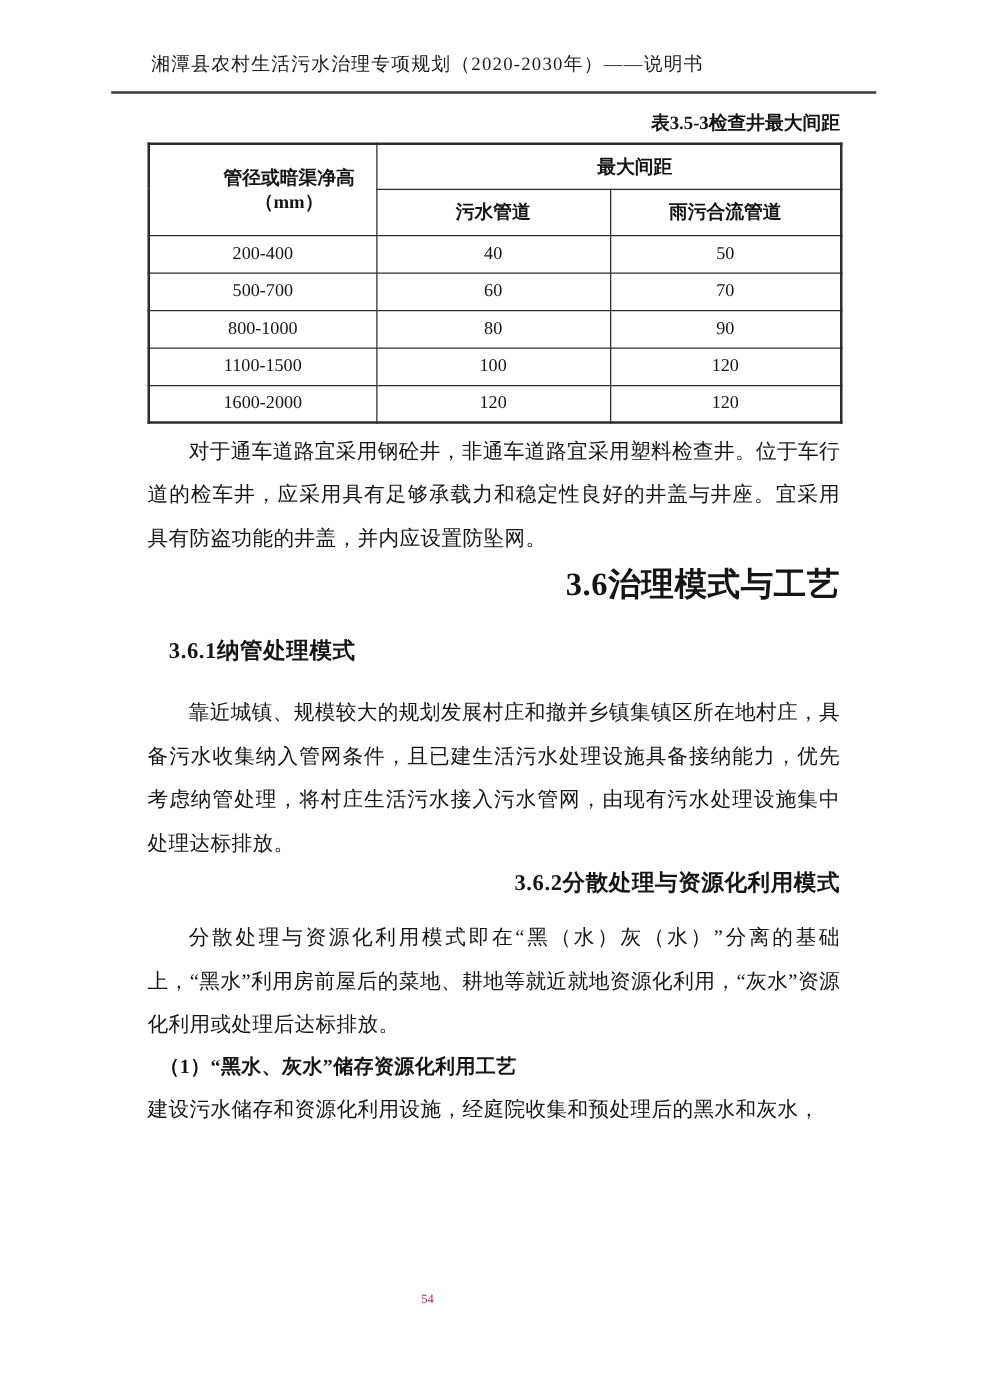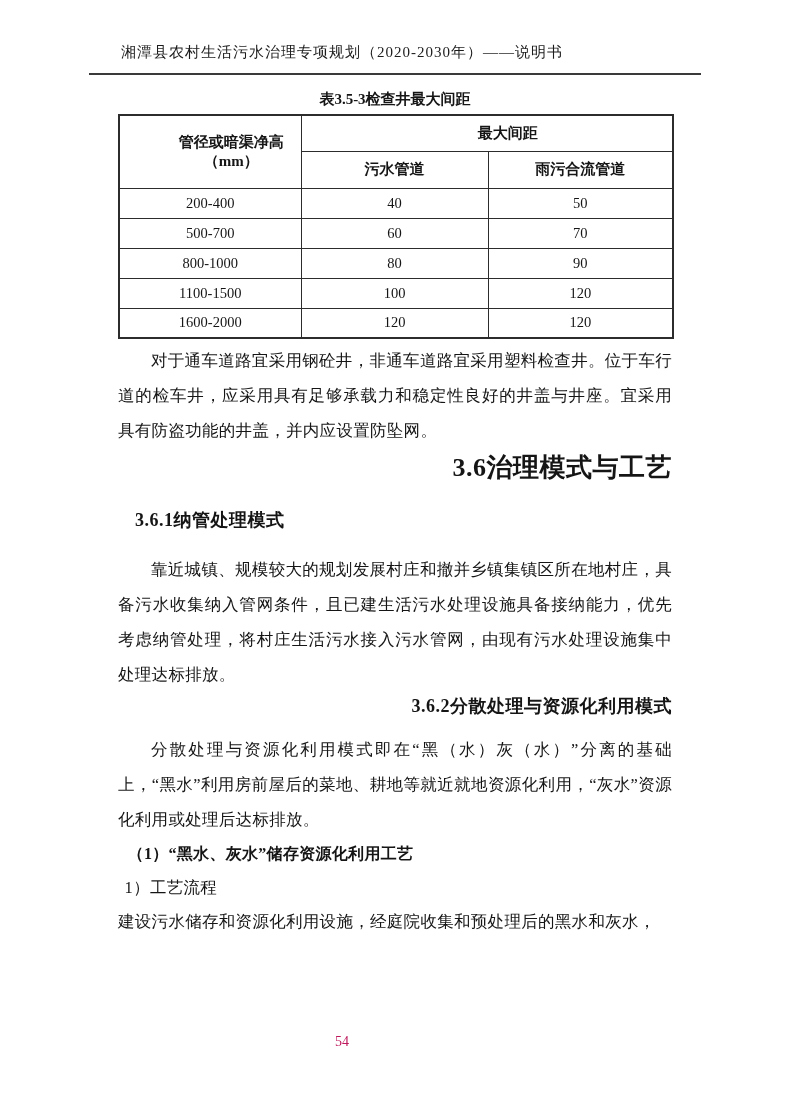--- a/index.html
+++ b/index.html
@@ -26,21 +26,21 @@
     width: 612px;
     margin: 11px auto 0 89px;
     border-bottom: 2px solid #3a3a3a;
   }
 
   .content { margin-left: 118px; width: 554px; }
 
   
   .table-caption {
     margin-top: 14px;
-    text-align: center;
+    text-align: right;
     font-weight: bold;
     font-size: 15px;
     line-height: 20px;
   }
 
   
   table.spacing-table {
     margin-top: 5px;
     width: 554px;
     border-collapse: collapse;
@@ -111,21 +111,21 @@
     line-height: 34px;
     letter-spacing: 0.3px;
     text-align: justify;
   }
 
   .page-number {
     position: absolute;
     top: 1034px;
     left: 0; right: 0;
     text-align: center;
-    font-size: 14px;
+    font-size: 10px;
     color: #be185d;
   }
 </style>
 </head>
 <body>
 
 <div class="page">
 
   <div class="doc-header">湘潭县农村生活污水治理专项规划（2020-2030年）——说明书</div>
   <div class="header-rule"></div>
@@ -183,20 +183,19 @@
 
     <h1 class="sec-heading">3.6治理模式与工艺</h1>
 
     <h2 class="subsec-heading h361">3.6.1纳管处理模式</h2>
     <p class="body-para para-361">靠近城镇、规模较大的规划发展村庄和撤并乡镇集镇区所在地村庄，具备污水收集纳入管网条件，且已建生活污水处理设施具备接纳能力，优先考虑纳管处理，将村庄生活污水接入污水管网，由现有污水处理设施集中处理达标排放。</p>
 
     <h2 class="subsec-heading h362">3.6.2分散处理与资源化利用模式</h2>
     <p class="body-para para-362">分散处理与资源化利用模式即在“黑（水）灰（水）”分离的基础上，“黑水”利用房前屋后的菜地、耕地等就近就地资源化利用，“灰水”资源化利用或处理后达标排放。</p>
 
     <p class="bold-item">（1）“黑水、灰水”储存资源化利用工艺</p>
-    <p class="step-label">1）工艺流程</p>
     <p class="flush-para">建设污水储存和资源化利用设施，经庭院收集和预处理后的黑水和灰水，</p>
 
   </div>
 
   <div class="page-number">54</div>
 
 </div>
 
 </body></html>

